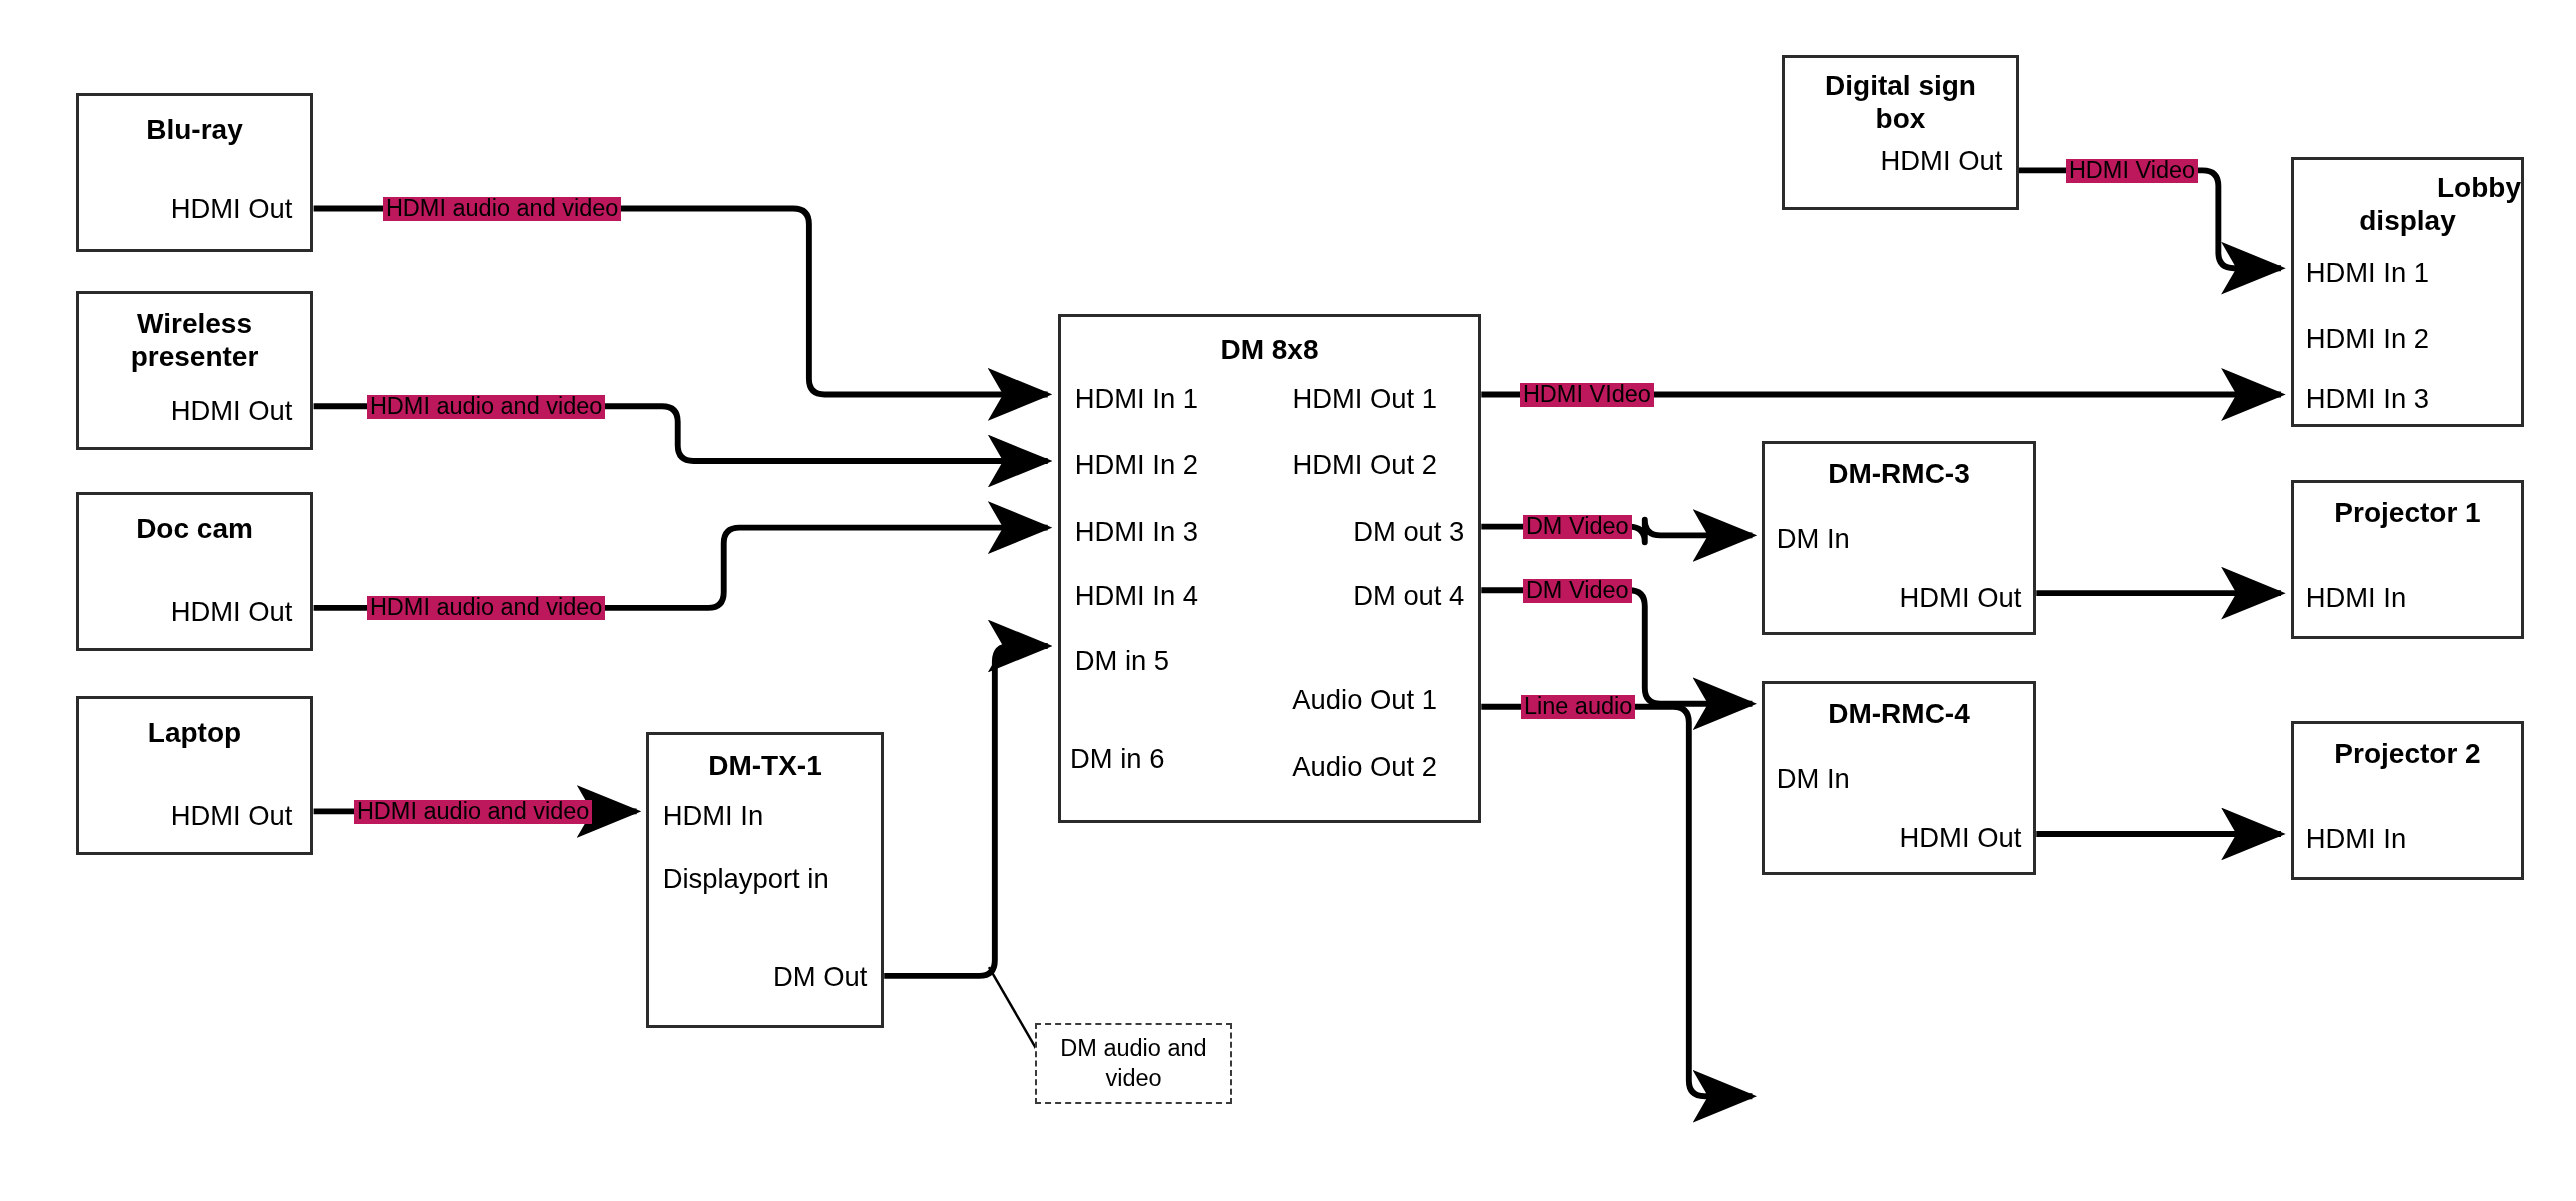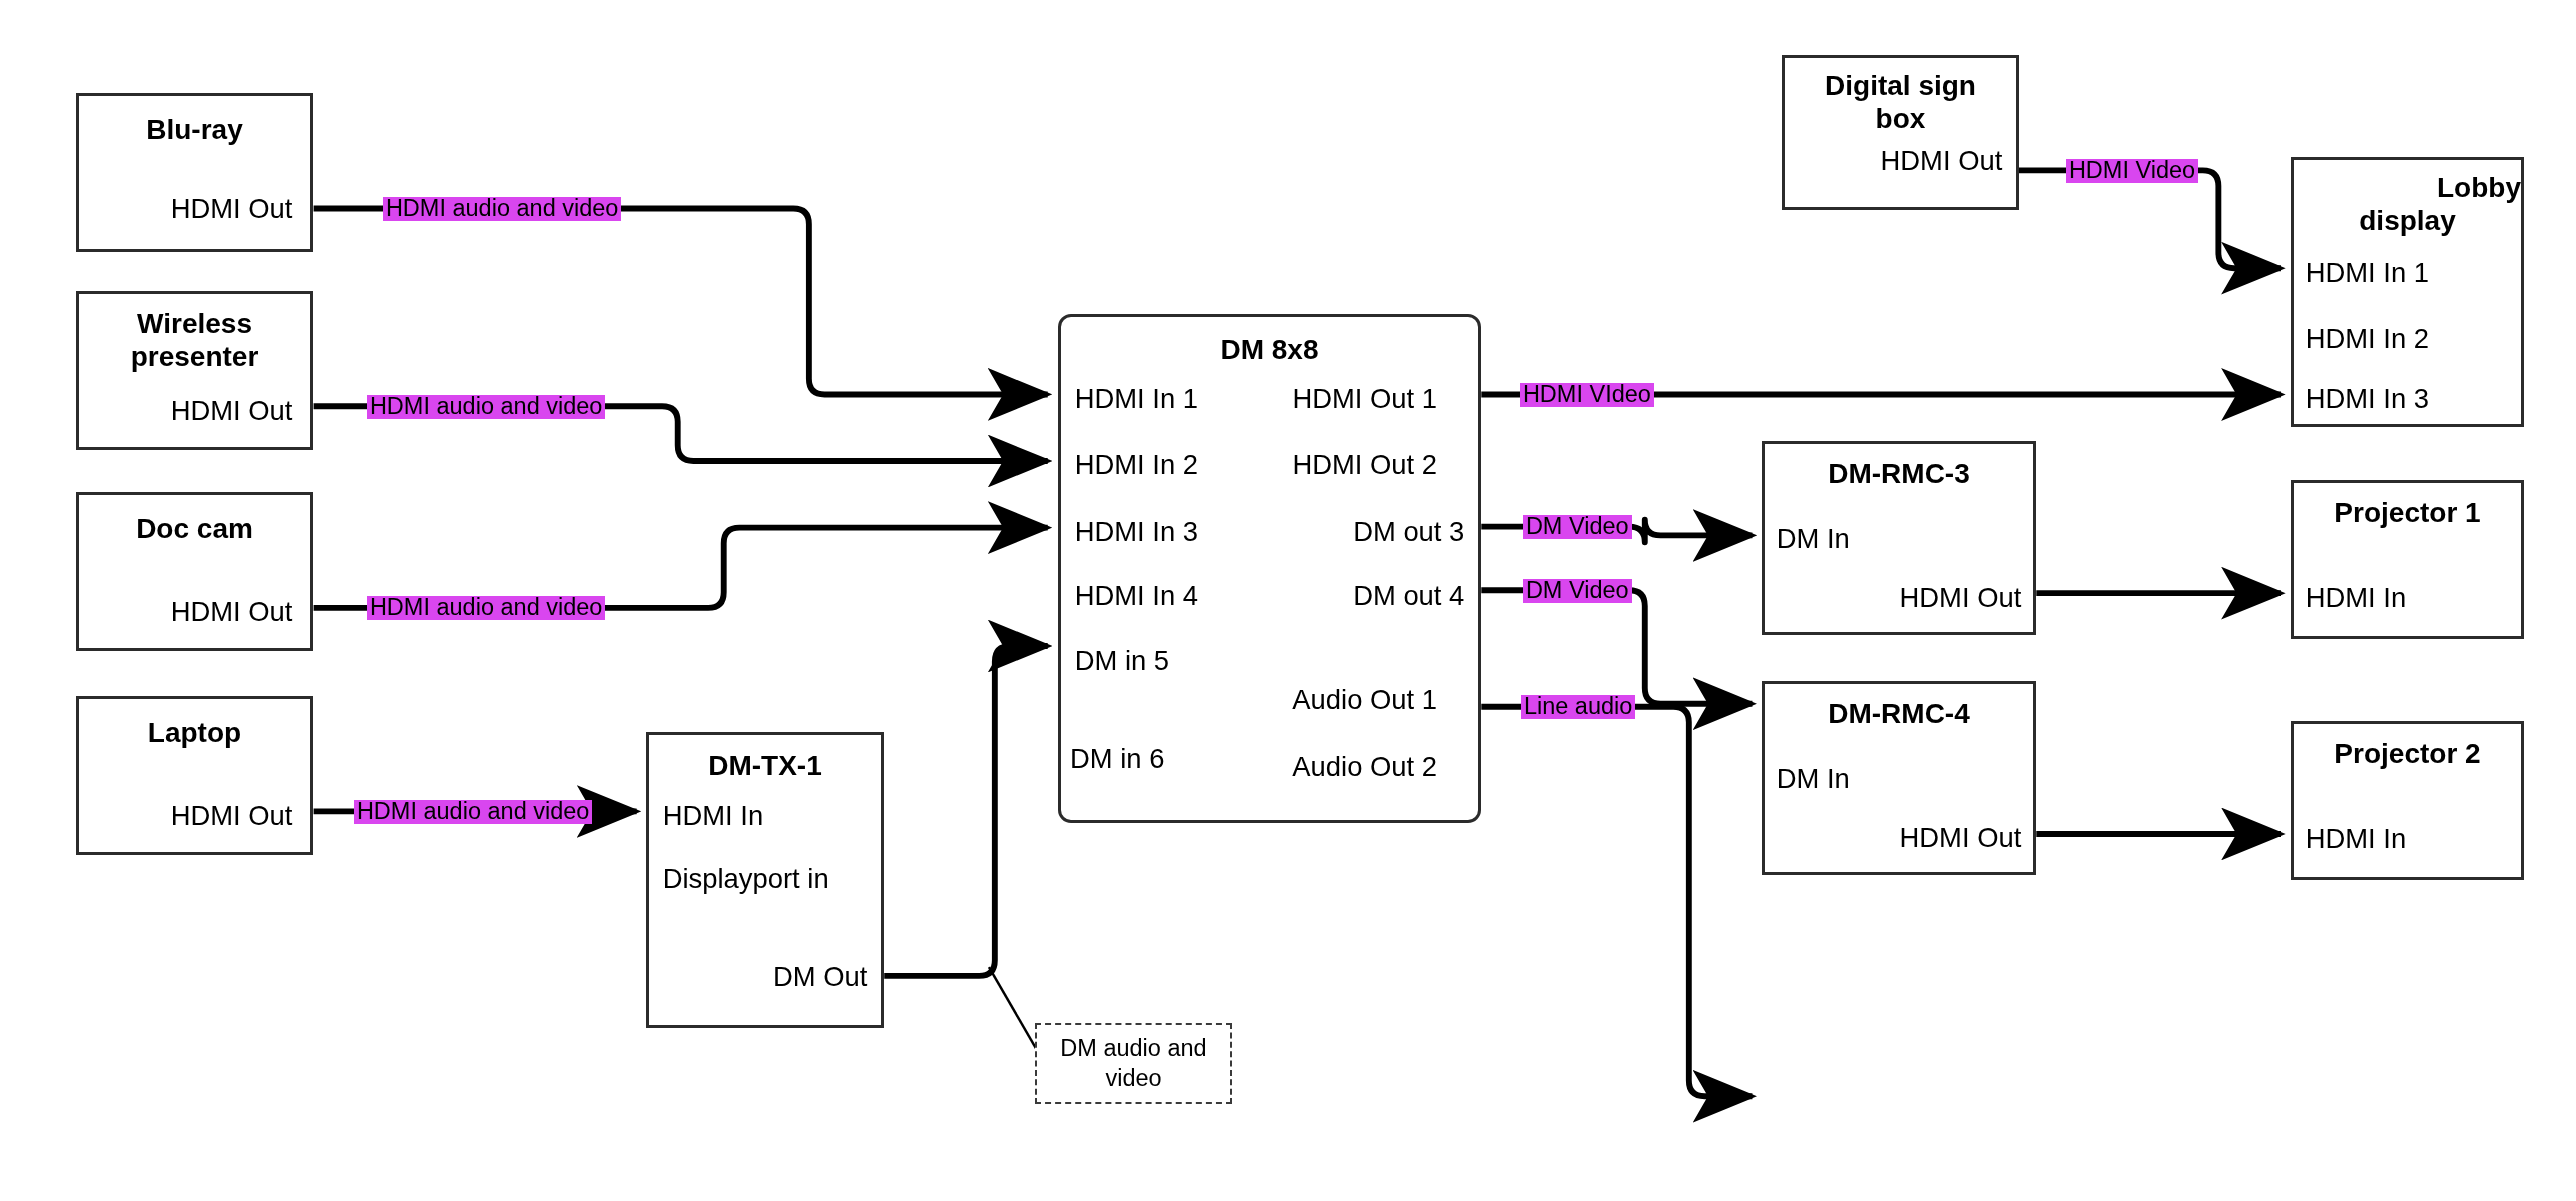--- a/index.html
+++ b/index.html
@@ -46,21 +46,21 @@
     white-space: nowrap;
     line-height: 1.1;
   }
   .port.left  { text-align: right; }
   .port.right { text-align: right; }
   .edge-label {
     position: absolute;
     font-size: 23.5px;
     color: #000000;
     white-space: nowrap;
-    background: #d946ef;
+    background: #be185d;
     line-height: 1;
     padding: 0 2.9px;
   }
   .callout {
     position: absolute;
     box-sizing: border-box;
     border: 2px dashed #3a3a3a;
     background: #ffffff;
     font-size: 23.5px;
     color: #000000;
@@ -132,21 +132,21 @@
     <div class="port right" style="right:17.6px; top:102px;">HDMI Out</div>
   </div>
 
   <div class="node" style="left:646px; top:732px; width:238px; height:296px;">
     <div class="node-title" style="top:14.7px;">DM-TX-1</div>
     <div class="port left" style="left:13.7px; top:66px;">HDMI In</div>
     <div class="port left" style="left:13.7px; top:129px;">Displayport in</div>
     <div class="port right" style="right:13.7px; top:227px;">DM Out</div>
   </div>
 
-  <div class="node" style="left:1058px; top:314px; width:423px; height:509px;border-radius:13px;">
+  <div class="node" style="left:1058px; top:314px; width:423px; height:509px;">
     <div class="node-title" style="top:16.6px;">DM 8x8</div>
 
     <div class="port left" style="left:13.7px; top:67px;">HDMI In 1</div>
     <div class="port left" style="left:13.7px; top:133px;">HDMI In 2</div>
     <div class="port left" style="left:13.7px; top:200px;">HDMI In 3</div>
     <div class="port left" style="left:13.7px; top:264px;">HDMI In 4</div>
     <div class="port left" style="left:13.7px; top:329px;">DM in 5</div>
     <div class="port left" style="left:9px; top:396px;margin-top:31px;">DM in 6</div>
 
     <div class="port right" style="right:41px; top:67px;">HDMI Out 1</div>

